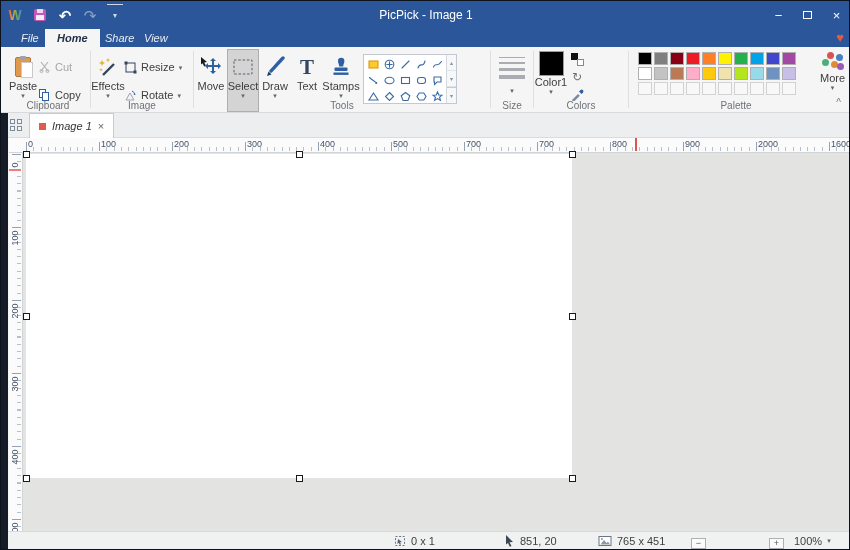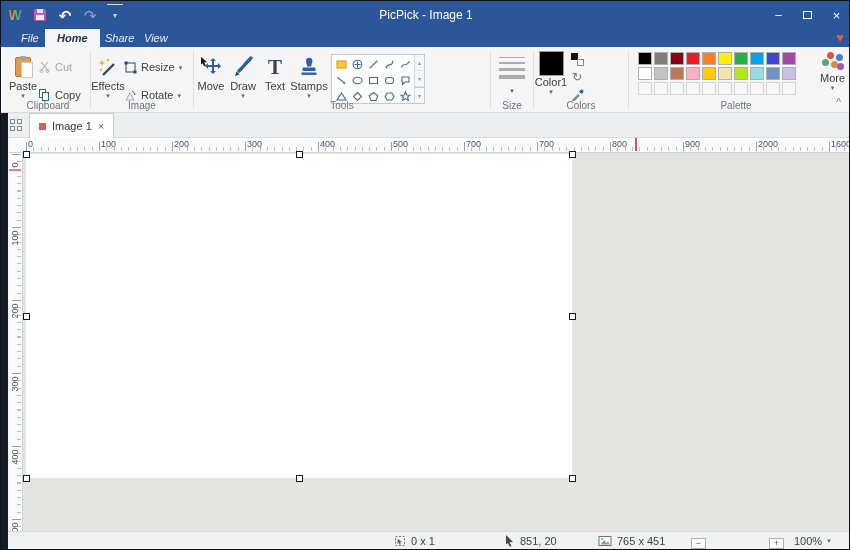--- a/index.html
+++ b/index.html
@@ -92,21 +92,21 @@
   .dots i{position:absolute;width:7px;height:7px;border-radius:50%;}
   #ribbon-collapse{flex:1;position:relative;}
   #collapse-chevron{position:absolute;right:8px;bottom:4px;font-size:10px;color:#70757c;cursor:default;}
 
   
   #doctabs{position:absolute;left:0;top:112px;width:850px;height:25px;background:#edeef0;border-bottom:1px solid #d9dbdd;}
   #grid-icon{position:absolute;left:9px;top:6px;width:13px;height:13px;display:grid;grid-template-columns:5px 5px;grid-auto-rows:5px;gap:2px;cursor:default;}
   #grid-icon i{border:1px solid #7e8c9a;background:#f4f5f6;}
   #doc-tab{position:absolute;left:28px;top:0;height:25px;background:#ffffff;border:1px solid #c9cccf;border-bottom:none;display:flex;align-items:center;gap:6px;padding:0 9px;cursor:default;}
   .doc-dot{width:7px;height:7px;background:#e05a4e;}
-  #doc-tab span.lbl{font-size:11px;color:#333;}
+  #doc-tab span.lbl{font-size:11px;color:#333;font-style:italic;}
   #doc-close{font-size:11px;color:#666;cursor:default;}
 
   
   #corner{position:absolute;left:8px;top:137px;width:14px;height:15px;background:#fbfbfc;border-bottom:1px solid #d2d5d8;}
   #hruler{position:absolute;left:22px;top:137px;width:828px;height:15px;background:#fbfbfc;border-bottom:1px solid #d2d5d8;overflow:hidden;}
   #hruler .minor{position:absolute;left:3px;right:0;bottom:1px;height:4px;background:repeating-linear-gradient(to right,#b7bfc9 0 1px,transparent 1px 7.3px);}
   .htick{position:absolute;bottom:1px;width:1px;height:9px;background:#97a2b0;}
   .hlab{position:absolute;top:1px;font-size:9px;color:#44536b;}
   #hmarker{position:absolute;top:0;bottom:1px;width:2px;background:#e05252;}
   #vruler{position:absolute;left:8px;top:152px;width:14px;height:378px;background:#fbfbfc;border-right:1px solid #d2d5d8;overflow:hidden;}
@@ -230,20 +230,29 @@
 
     <div class="grp" id="grp-tools">
       <div class="bigbtn">
         <span class="ic">
           <svg width="22" height="22" viewBox="0 0 22 22">
             <path d="M13 2 L16 5 H14 V9 H18 V7 L21 10 L18 13 V11 H14 V15 H16 L13 18 L10 15 H12 V11 H8 V13 L5 10 L8 7 V9 H12 V5 H10 Z" fill="#2e5fa3"></path>
             <path d="M1 1 L7 6 L4.2 6.4 L5.8 9.6 L4.2 10.4 L2.6 7.2 L1 8.6 Z" fill="#1a1a1a"></path>
           </svg>
         </span>
         <span class="blabel">Move</span>
+      </div>
+      <div class="bigbtn pressed">
+        <span class="ic">
+          <svg width="22" height="18" viewBox="0 0 22 18">
+              <rect x="2" y="2" width="18" height="14" fill="none" stroke="#55606c" stroke-dasharray="2.5 1.8"></rect>
+            </svg>
+        </span>
+        <span class="blabel">Select</span>
+        <span class="caret">▾</span>
       </div>
       <div class="bigbtn">
         <span class="ic">
           <svg width="22" height="22" viewBox="0 0 22 22">
             <path d="M7 15 C10 12 15 6 19 2" fill="none" stroke="#2e5fa3" stroke-width="3.4" stroke-linecap="round"></path>
             <path d="M3 20 l4.5-1.5 -3-3 z" fill="#1d3a5f"></path>
           </svg>
         </span>
         <span class="blabel">Draw</span>
         <span class="caret">▾</span>

